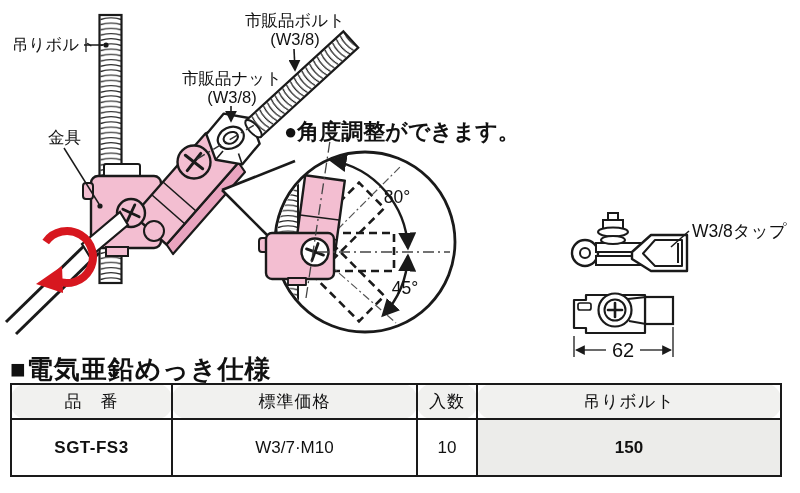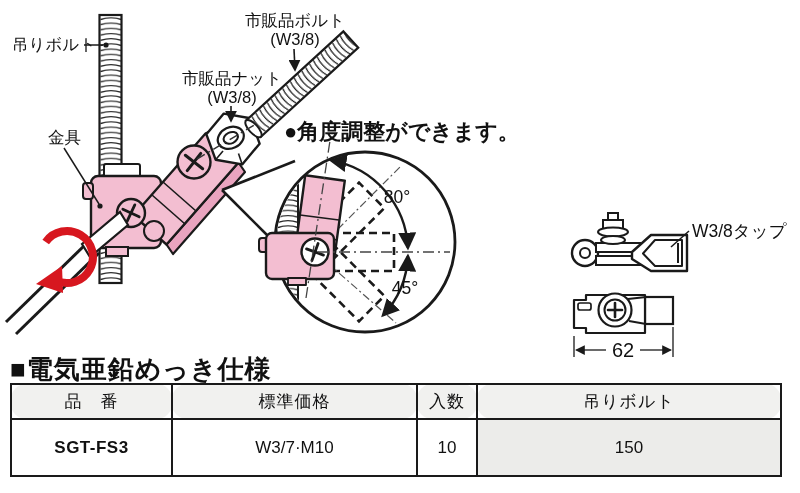--- a/index.html
+++ b/index.html
@@ -17,21 +17,21 @@
     position:absolute;left:10px;top:383px;width:770px;
     border-collapse:collapse;table-layout:fixed;background:#fff;
   }
   table.spec th,table.spec td{
     border:2px solid #1a1a1a;text-align:center;vertical-align:middle;padding:0;
   }
   table.spec th{height:33px;font-size:17px;font-weight:normal;background:#f1f1ef;letter-spacing:1px;border-radius:15px;}
   table.spec td{height:55px;font-size:17px;background:#fff;}
   td.model{font-size:27px;font-weight:bold;letter-spacing:0.5px;margin-top:21px;}
   td.qty{font-size:16px;}
-  td.price{font-size:21px;font-weight:normal;background:#ececea !important;}
+  td.price{font-size:21px;font-weight:bold;background:#ececea !important;}
 </style>
 </head>
 <body>
 
 <div class="stage">
 
   <svg width="800" height="493" viewBox="0 0 800 493">
     <defs>
       <pattern id="thrRod" width="23" height="5.2" patternUnits="userSpaceOnUse" patternTransform="translate(99.5,0)">
         <path d="M1,3.9 Q11.5,0.7 22,3.9" fill="none" stroke="#1a1a1a" stroke-width="1.2"></path>

